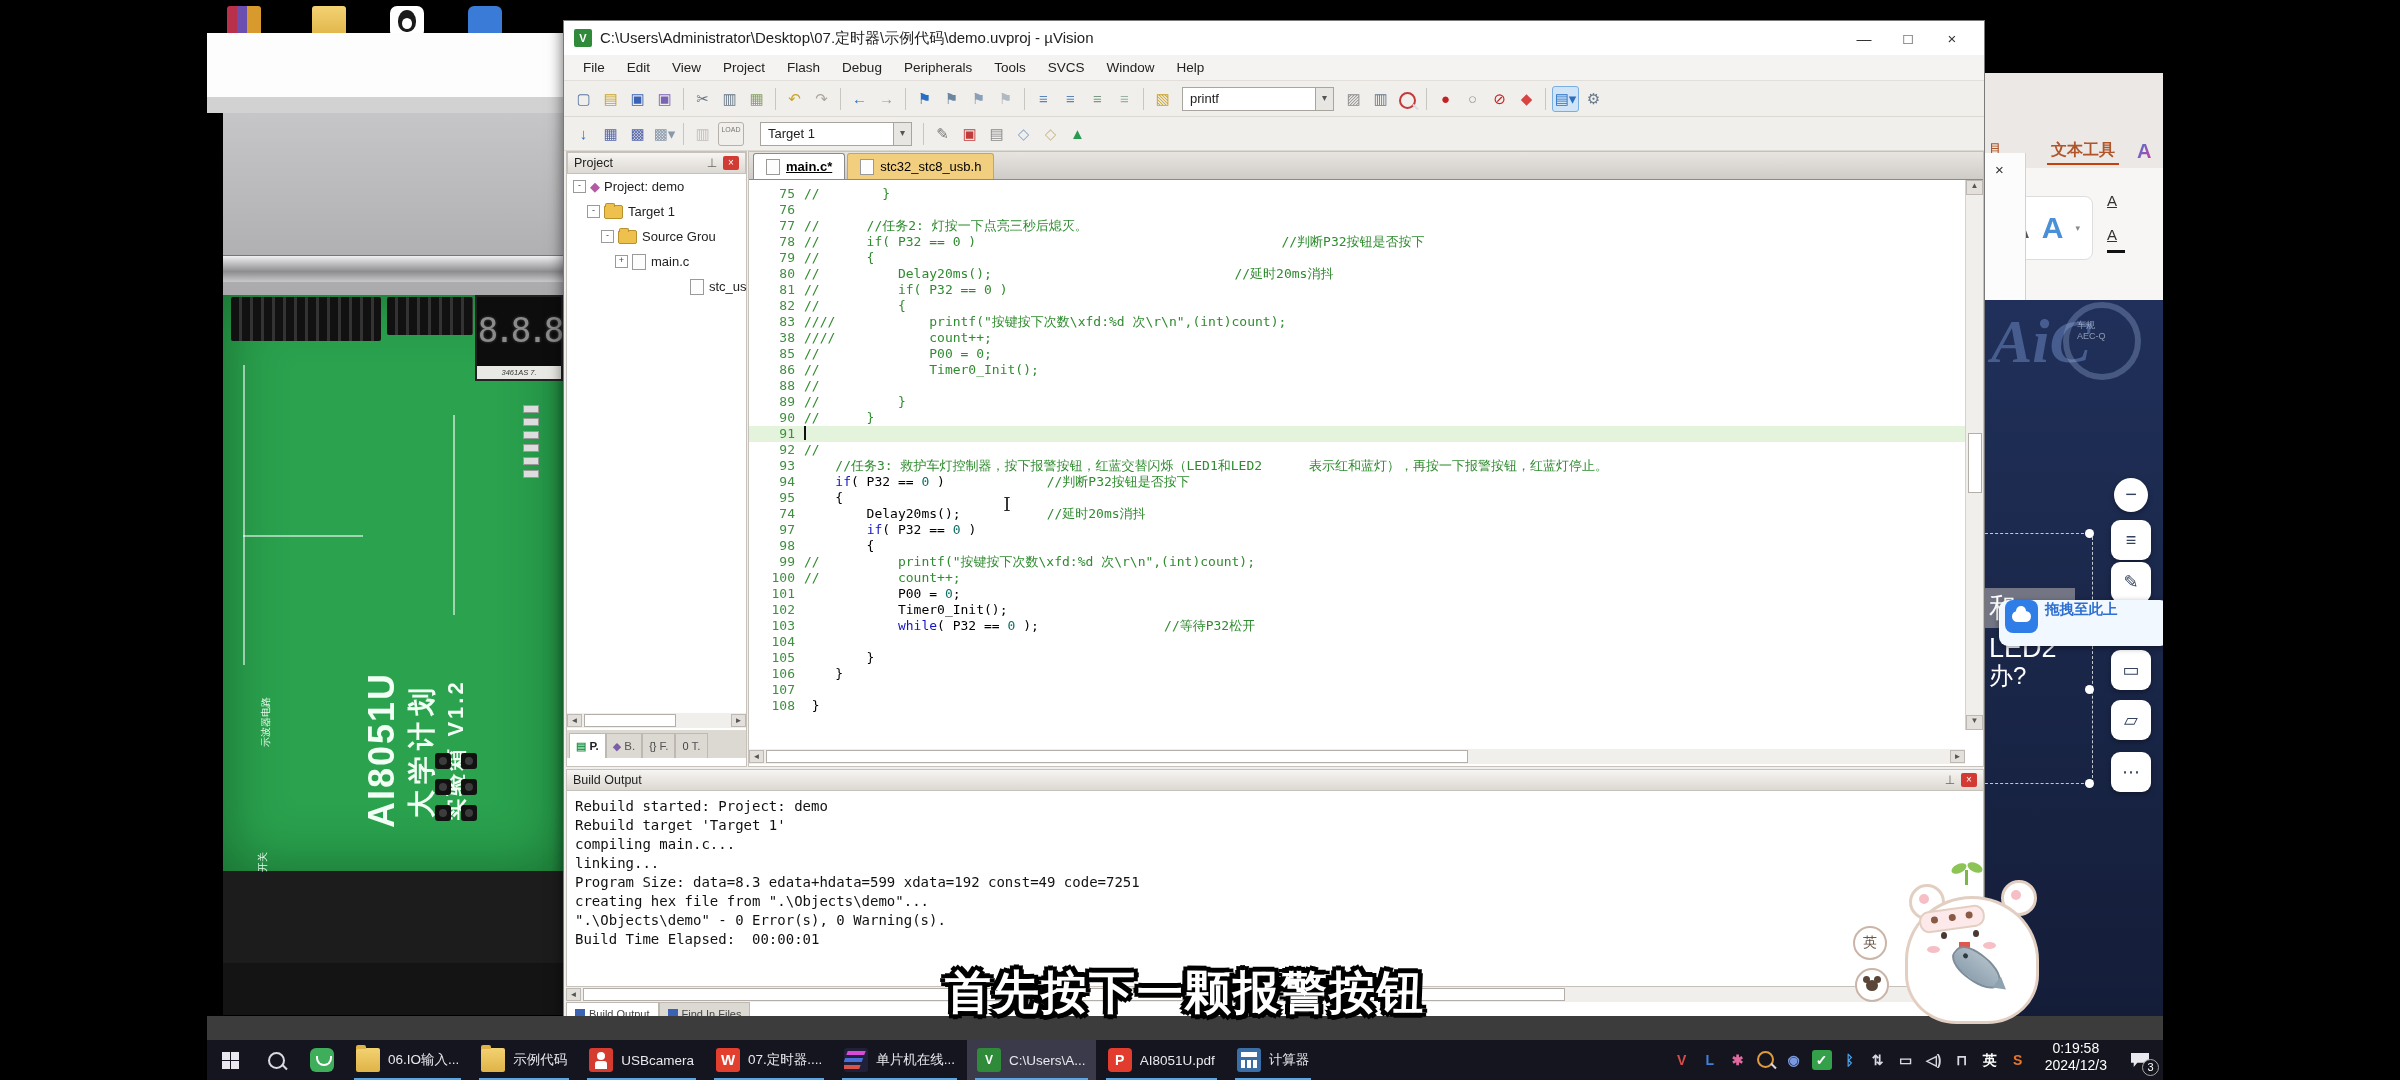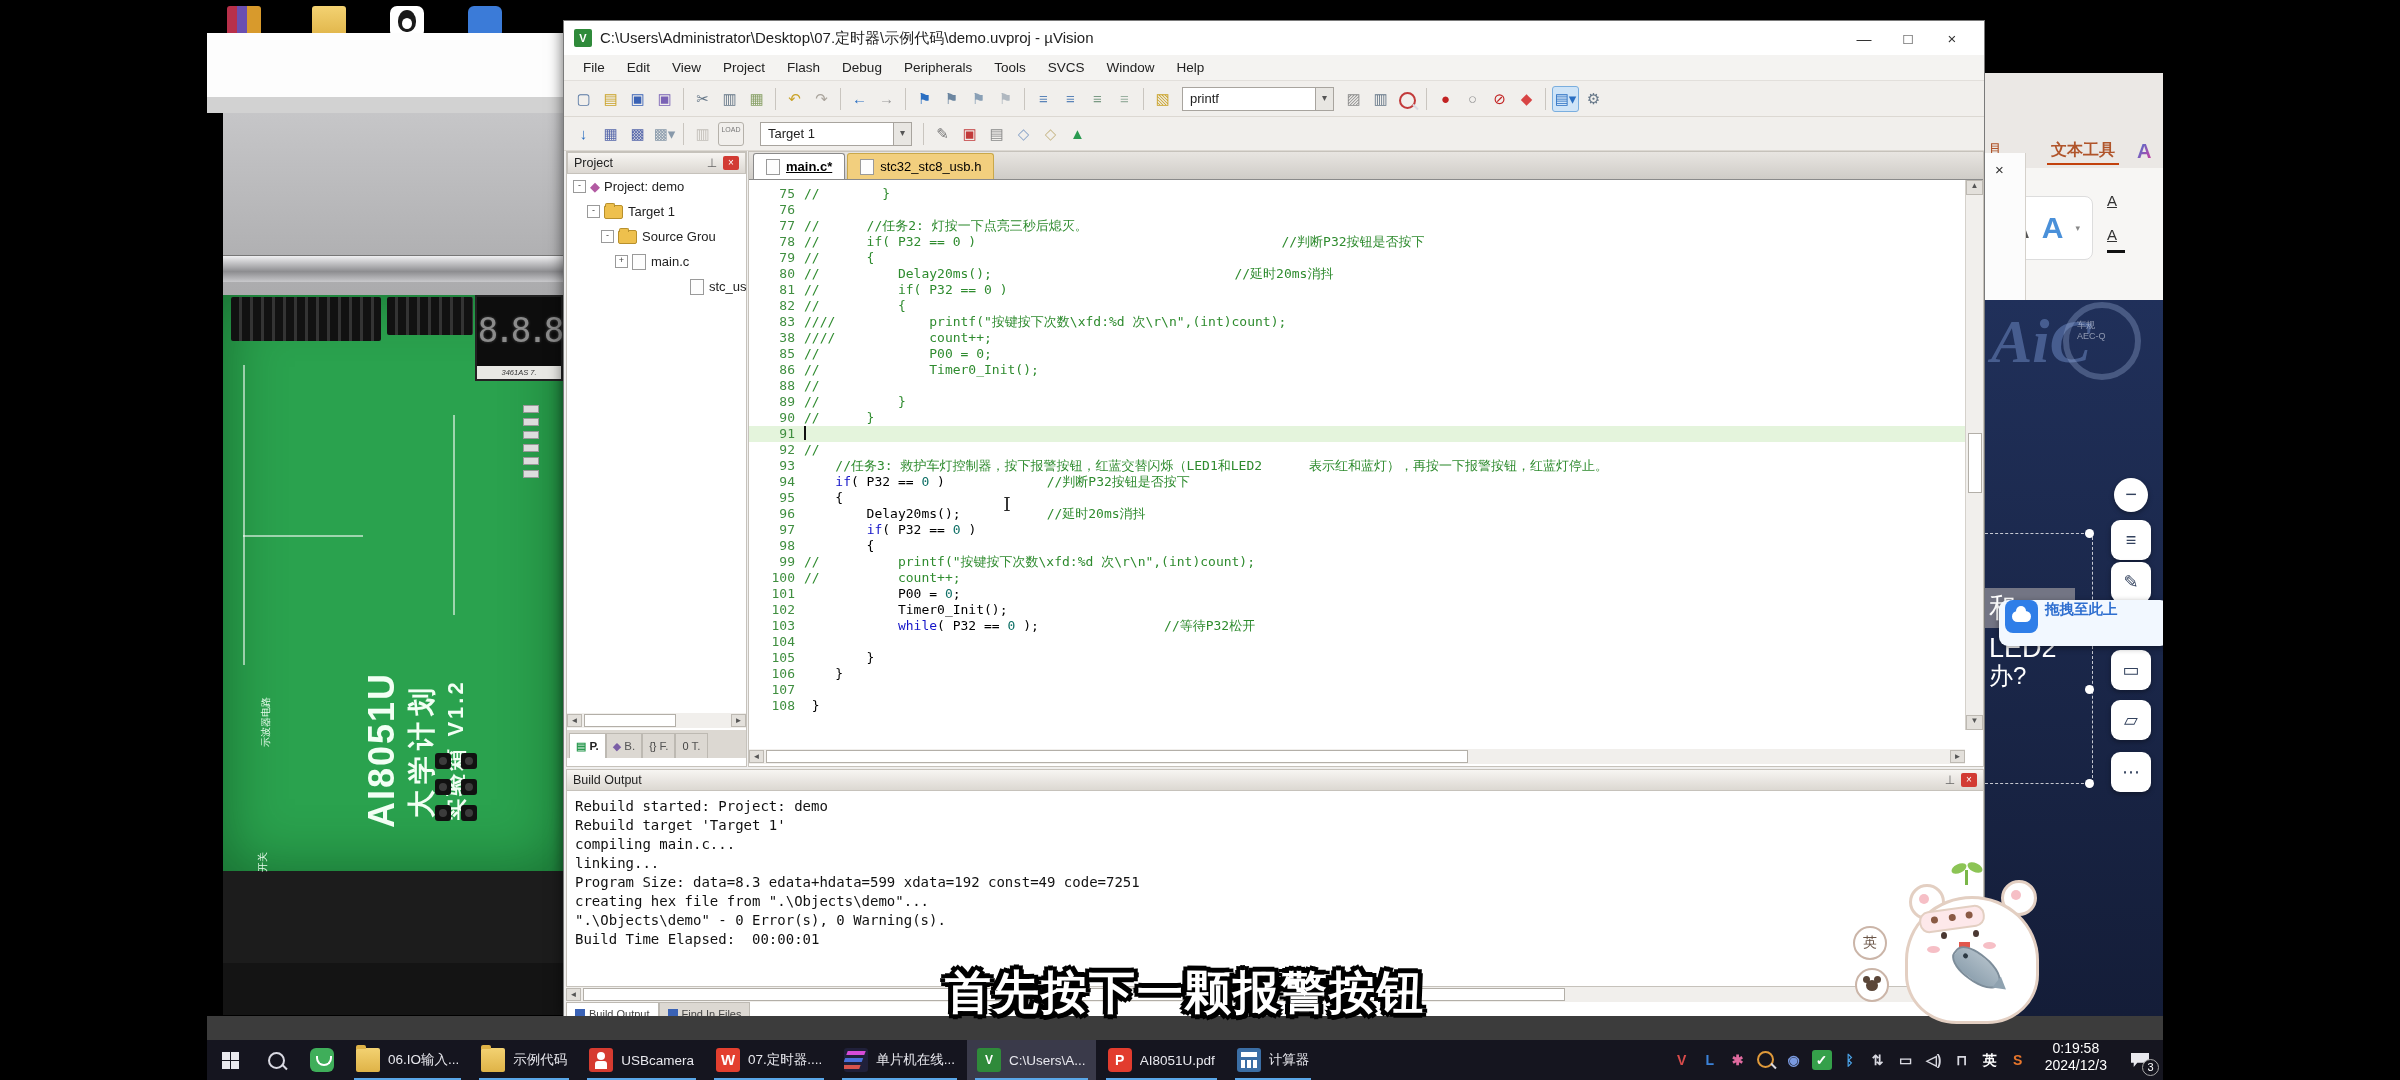--- a/index.html
+++ b/index.html
@@ -464,21 +464,21 @@
           <div class="cl"><span class="gut">85</span><span class="cm">//              P00 = 0;</span></div>
           <div class="cl"><span class="gut">86</span><span class="cm">//              Timer0_Init();</span></div>
           <div class="cl"><span class="gut">88</span><span class="cm">//</span></div>
           <div class="cl"><span class="gut">89</span><span class="cm">//          }</span></div>
           <div class="cl"><span class="gut">90</span><span class="cm">//      }</span></div>
           <div class="cl cur"><span class="gut">91</span><span class="caret"></span></div>
           <div class="cl"><span class="gut">92</span><span class="cm">//</span></div>
           <div class="cl"><span class="gut">93</span><span class="cm">    //任务3: 救护车灯控制器，按下报警按钮，红蓝交替闪烁（LED1和LED2      表示红和蓝灯），再按一下报警按钮，红蓝灯停止。</span></div>
           <div class="cl"><span class="gut">94</span>    <span class="kw">if</span>( P32 == <span class="num">0</span> )             <span class="cm">//判断P32按钮是否按下</span></div>
           <div class="cl"><span class="gut">95</span>    {</div>
-          <div class="cl"><span class="gut">96</span>        Delay20ms();           <span class="cm">//延时20ms消抖</span></div>
+          <div class="cl"><span class="gut">74</span>        Delay20ms();           <span class="cm">//延时20ms消抖</span></div>
           <div class="cl"><span class="gut">97</span>        <span class="kw">if</span>( P32 == <span class="num">0</span> )</div>
           <div class="cl"><span class="gut">98</span>        {</div>
           <div class="cl"><span class="gut">99</span><span class="cm">//          printf("按键按下次数\xfd:%d 次\r\n",(int)count);</span></div>
           <div class="cl"><span class="gut">100</span><span class="cm">//          count++;</span></div>
           <div class="cl"><span class="gut">101</span>            P00 = <span class="num">0</span>;</div>
           <div class="cl"><span class="gut">102</span>            Timer0_Init();</div>
           <div class="cl"><span class="gut">103</span>            <span class="kw">while</span>( P32 == <span class="num">0</span> );                <span class="cm">//等待P32松开</span></div>
           <div class="cl"><span class="gut">104</span></div>
           <div class="cl"><span class="gut">105</span>        }</div>
           <div class="cl"><span class="gut">106</span>    }</div>

